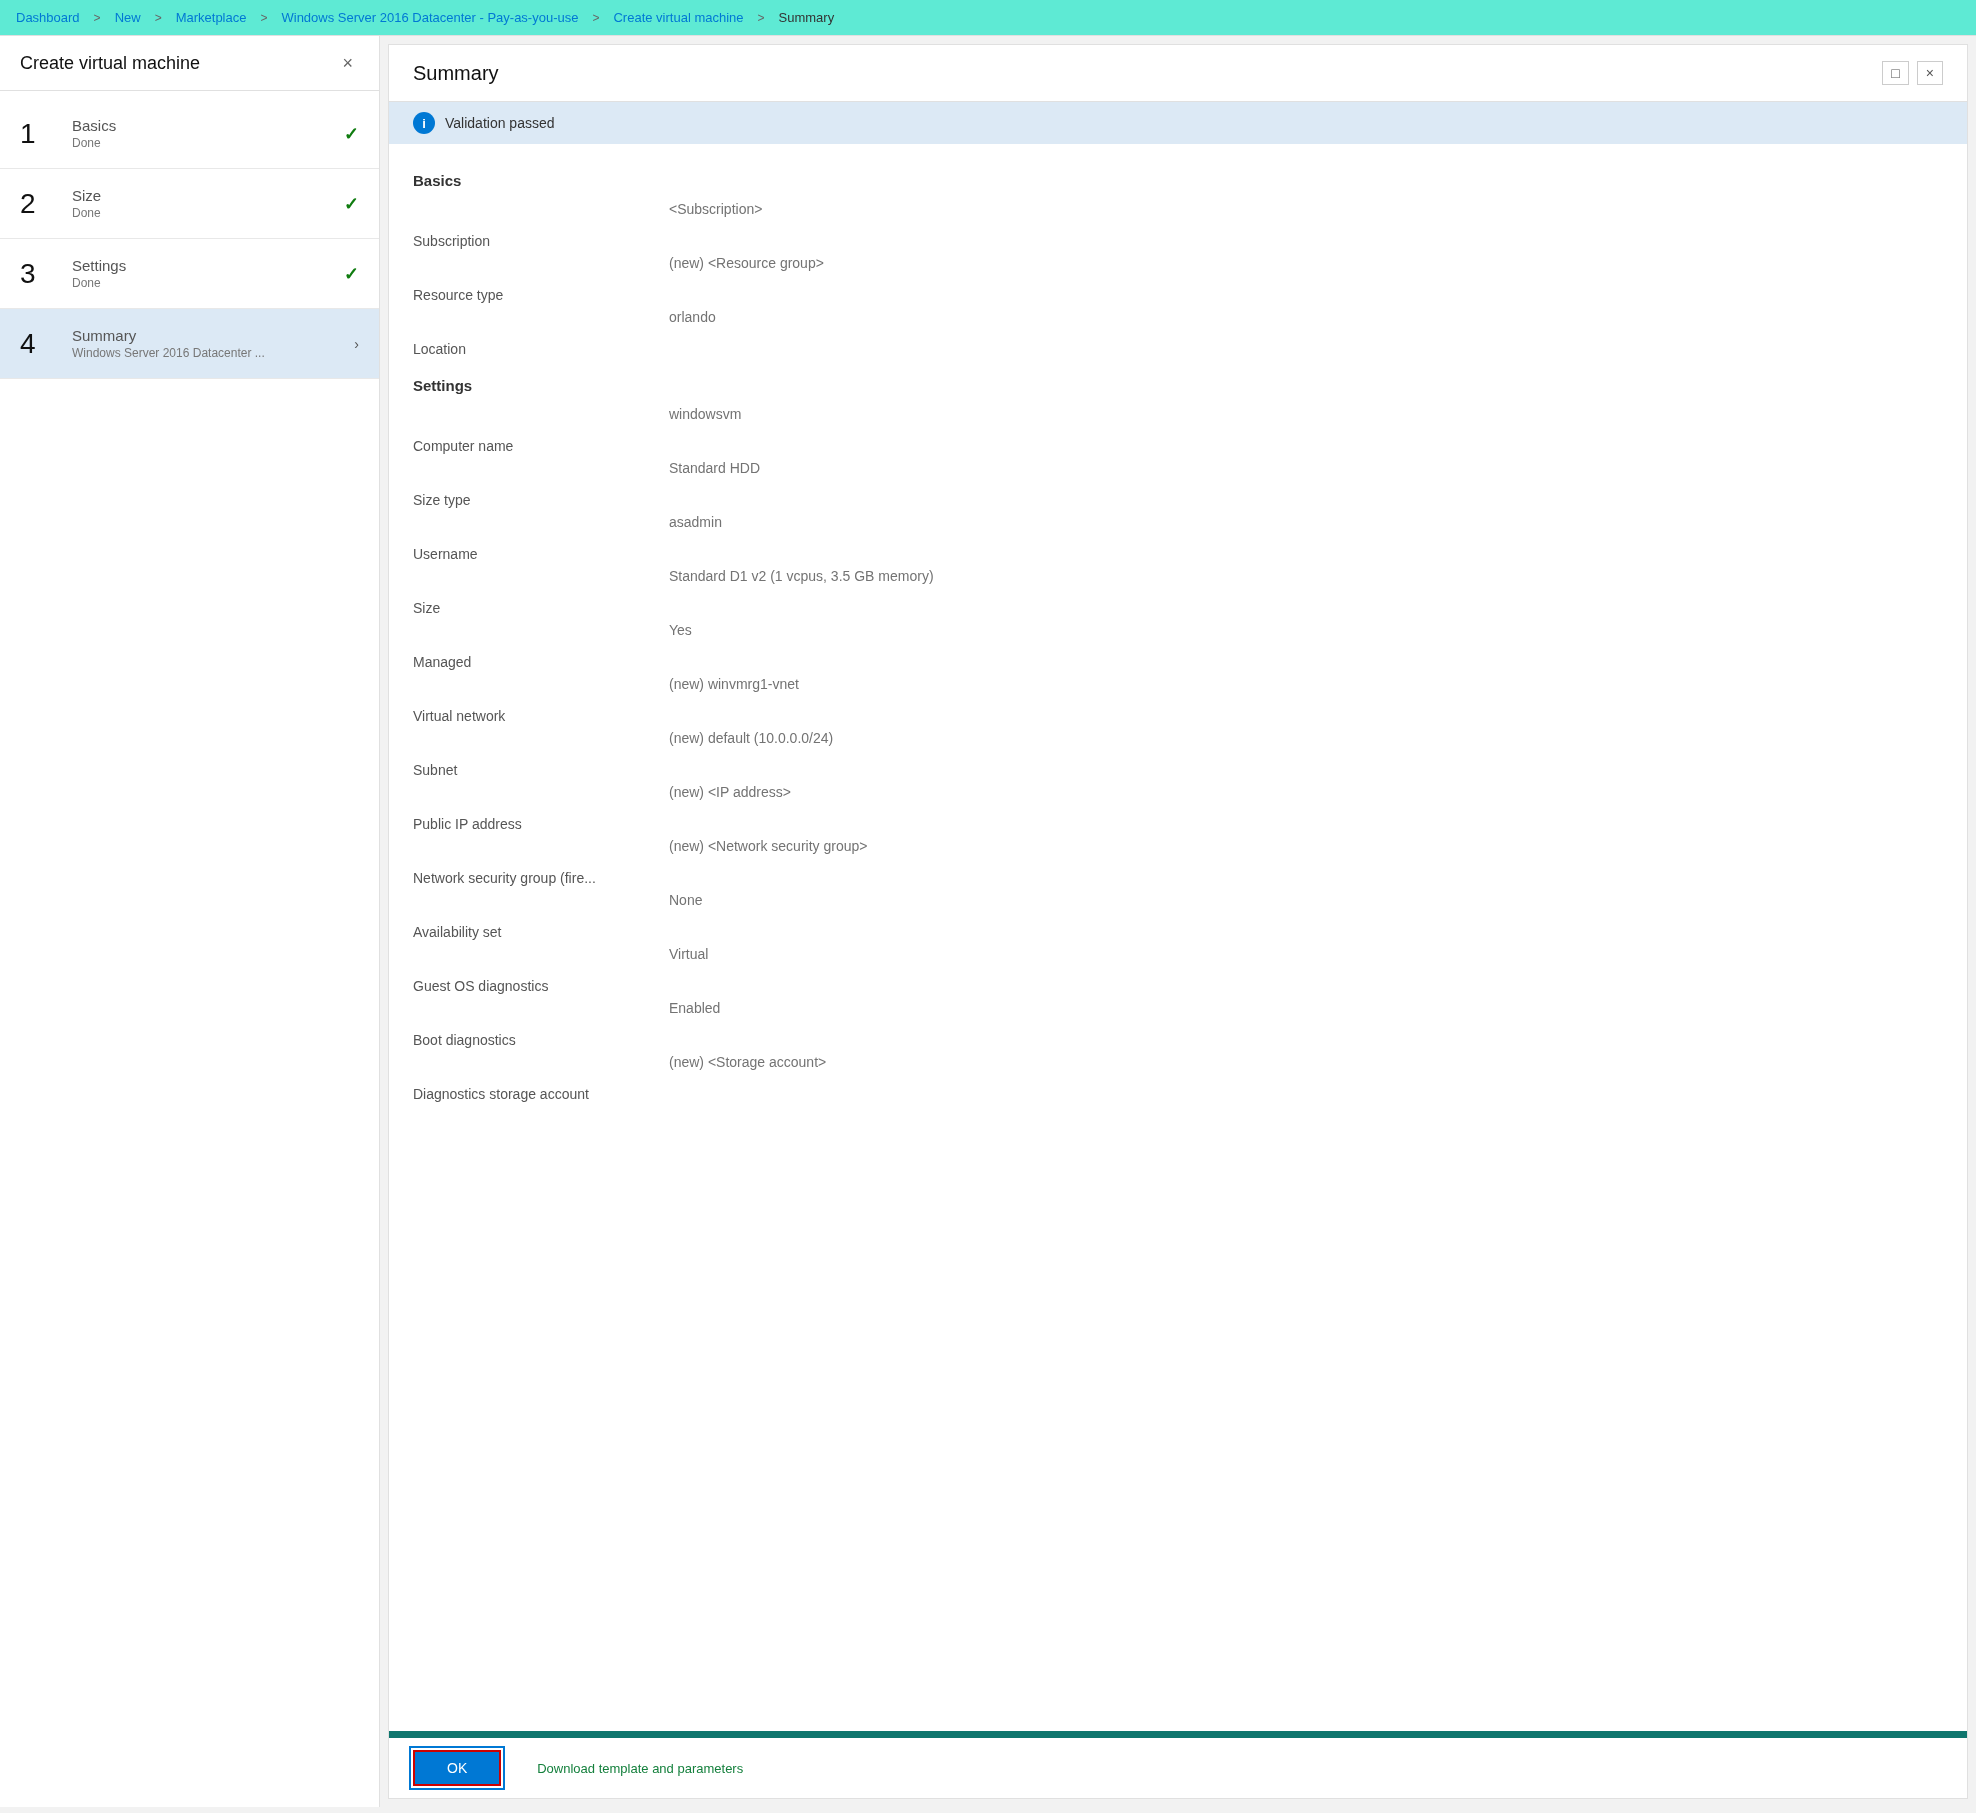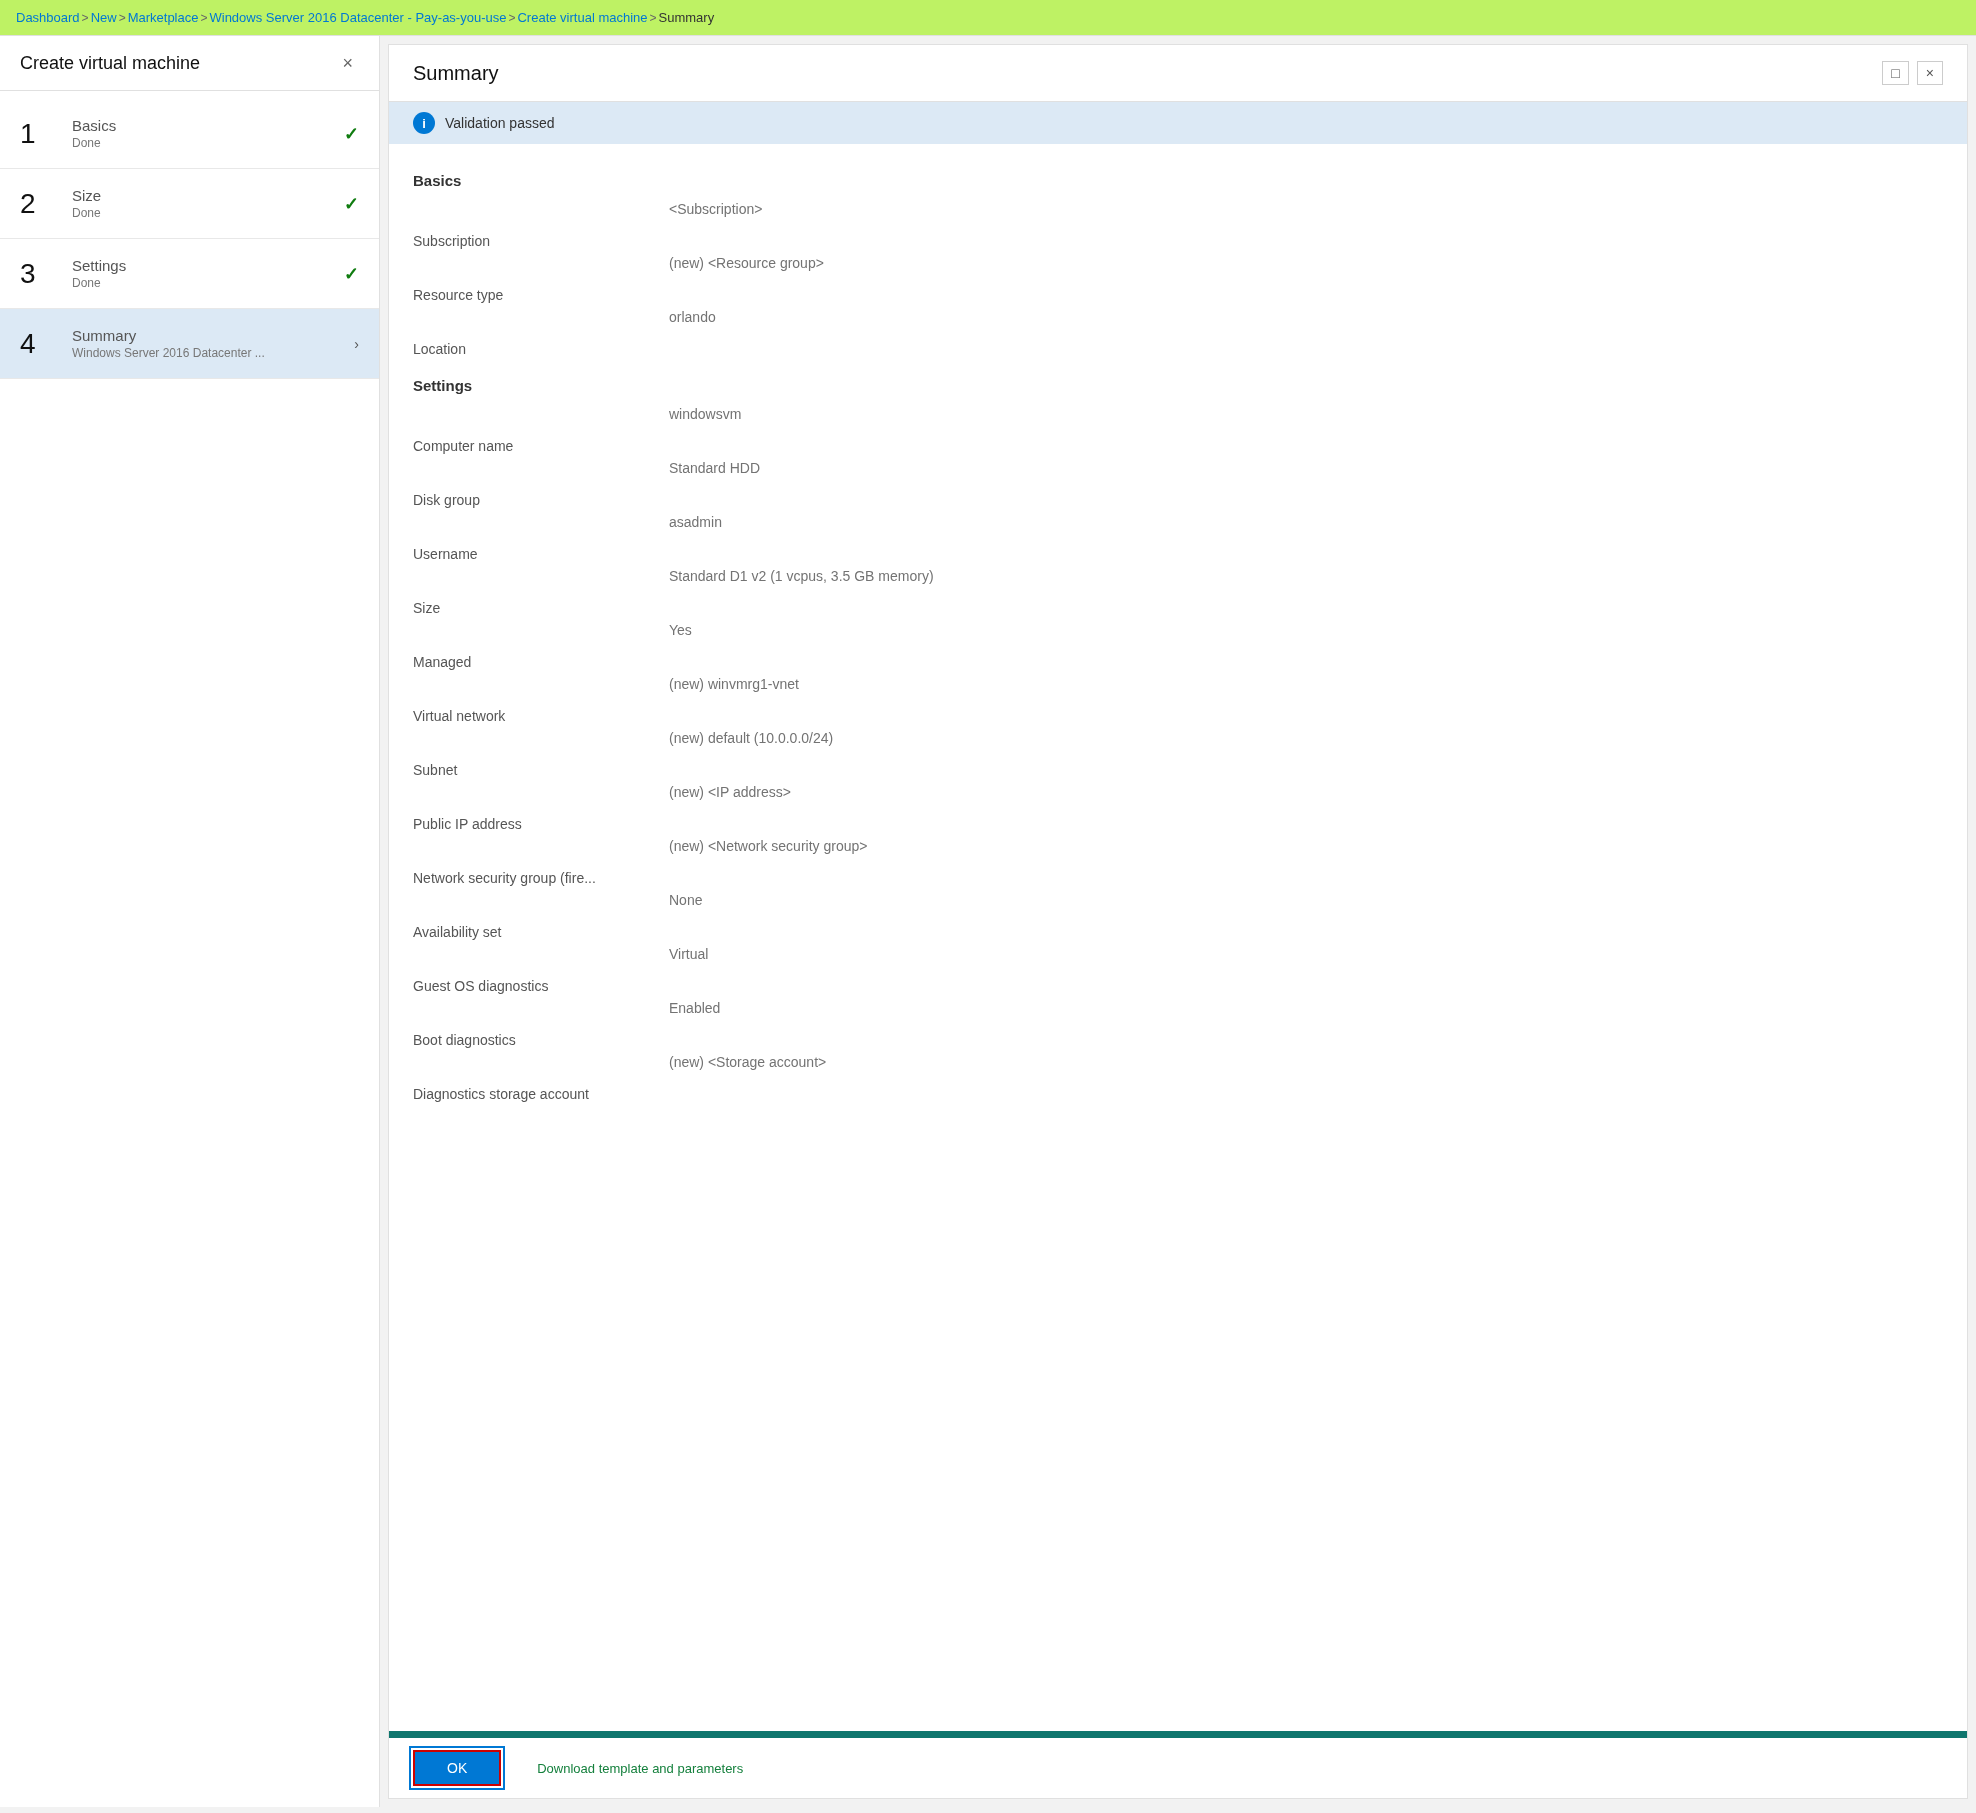--- a/index.html
+++ b/index.html
@@ -5,28 +5,28 @@
     * { box-sizing: border-box; margin: 0; padding: 0; }
     body {
       font-family: 'Segoe UI', Arial, sans-serif;
       font-size: 14px;
       background: #f2f2f2;
       color: #333;
     }
 
     
     .breadcrumb {
-      background: #bef264;
+      background: #5eead4;
       padding: 10px 16px;
       display: flex;
       align-items: center;
       font-size: 13px;
       border-bottom: 1px solid #e0e0e0;
       flex-wrap: wrap;
-      gap: 0;
+      gap: 12px;
     }
     .breadcrumb a {
       color: #0078d4;
       text-decoration: none;
       cursor: pointer;
     }
     .breadcrumb .sep {
       color: #666;
       margin: 0 2px;
       font-size: 12px;
@@ -321,21 +321,21 @@
         <span class="detail-key">Resource type</span>
         <span class="detail-value">(new) &lt;Resource group&gt;</span>
         <span class="detail-key">Location</span>
         <span class="detail-value">orlando</span>
       </div>
 
       <div class="section-title">Settings</div>
       <div class="details-grid">
         <span class="detail-key">Computer name</span>
         <span class="detail-value">windowsvm</span>
-        <span class="detail-key">Disk group</span>
+        <span class="detail-key">Size type</span>
         <span class="detail-value">Standard HDD</span>
         <span class="detail-key">Username</span>
         <span class="detail-value">asadmin</span>
         <span class="detail-key">Size</span>
         <span class="detail-value">Standard D1 v2 (1 vcpus, 3.5 GB memory)</span>
         <span class="detail-key">Managed</span>
         <span class="detail-value">Yes</span>
         <span class="detail-key">Virtual network</span>
         <span class="detail-value">(new) winvmrg1-vnet</span>
         <span class="detail-key">Subnet</span>

